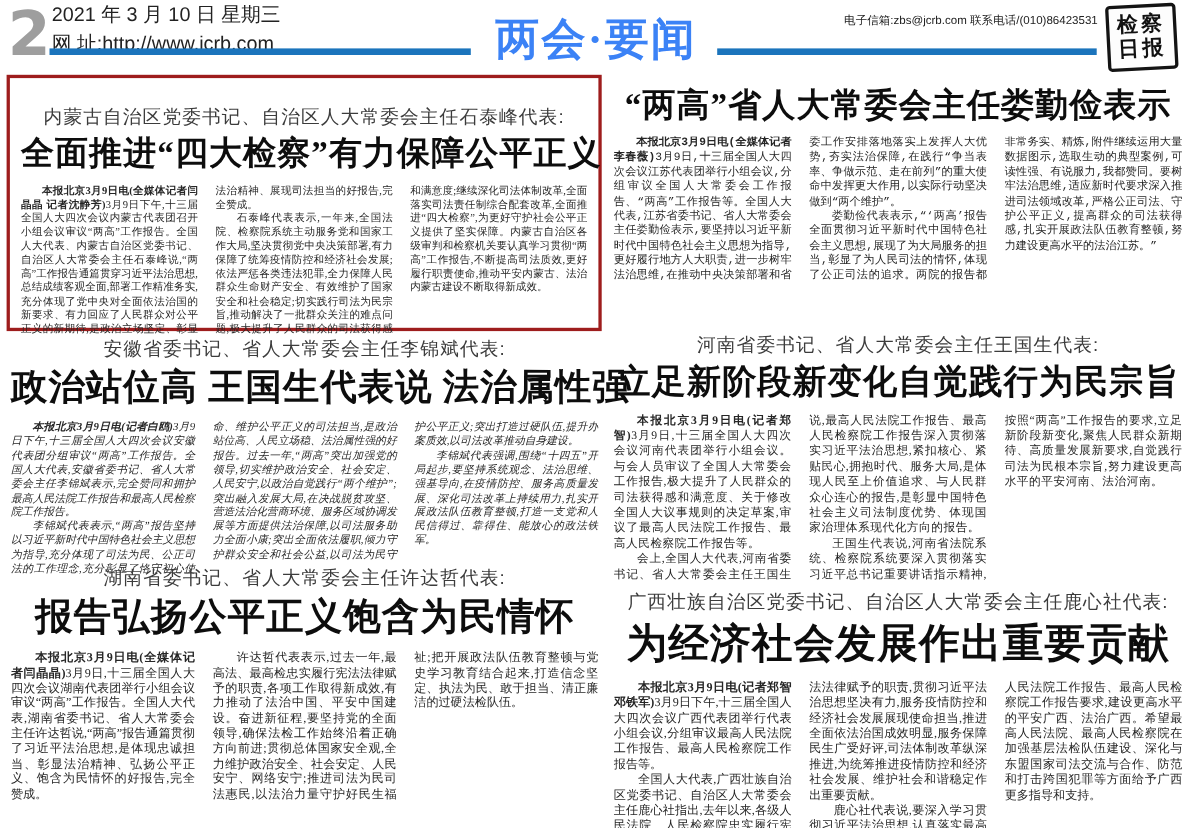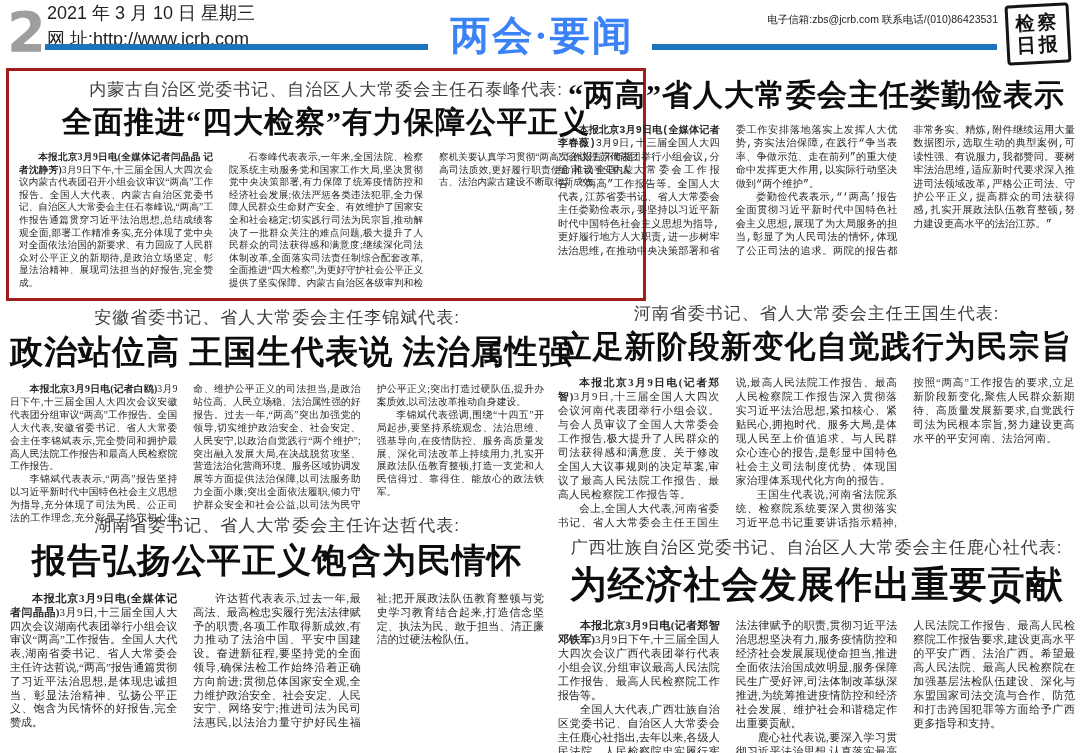--- a/index.html
+++ b/index.html
@@ -27,31 +27,31 @@
   
   .story{position:absolute;text-align:center;box-sizing:border-box;}
   .kicker{font-size:17px;color:#3c3c3c;letter-spacing:1px;white-space:nowrap;}
   .headline{font-weight:900;color:#0d0d0d;font-family:"Liberation Serif",serif;
             letter-spacing:1px;margin:1px 0 8px;white-space:nowrap;}
   .body{text-align:justify;color:#262626;column-gap:16px;column-count:3;column-fill:auto;
         font-family:"Liberation Serif",serif;overflow:hidden;}
   .body p{margin:0;text-indent:2em;}
   .dateline{font-weight:bold;}
 
-  #a1{left:6px;top:68px;width:640px;height:233px;border:3px solid #9e1d1d;padding:7px 10px 6px;}
+  #a1{left:6px;top:68px;width:541px;height:233px;border:3px solid #9e1d1d;padding:24px 10px 6px;}
   #a1 .headline{font-size:30px;}
   #a1 .body{height:150px;font-size:9.6px;line-height:12.6px;}
 
   #a2{left:556px;top:72px;width:521px;height:224px;padding:2px 2px 0;}
   #a2 .headline{font-size:30px;}
   #a2 .body{height:142px;font-size:10.2px;line-height:13.4px;font-family:Liberation Mono, monospace;}
 
   #a3{left:8px;top:304px;width:538px;height:232px;padding:2px 2px 0;}
   #a3 .headline{font-size:33px;}
-  #a3 .body{height:150px;font-size:9.8px;line-height:12.9px;}
+  #a3 .body{height:150px;font-size:9.8px;line-height:12.9px;font-style:italic;}
 
   #a4{left:556px;top:300px;width:521px;height:236px;padding:2px 2px 0;}
   #a4 .headline{font-size:31px;}
   #a4 .body{height:158px;font-size:10.6px;line-height:14px;letter-spacing:0.5px;}
 
   #a5{left:8px;top:512px;width:538px;height:208px;padding:2px 2px 0;}
   #a5 .headline{font-size:34px;}
   #a5 .body{height:138px;font-size:11px;line-height:13.8px;}
 
   #a6{left:556px;top:534px;width:521px;height:216px;padding:2px 2px 0;}

